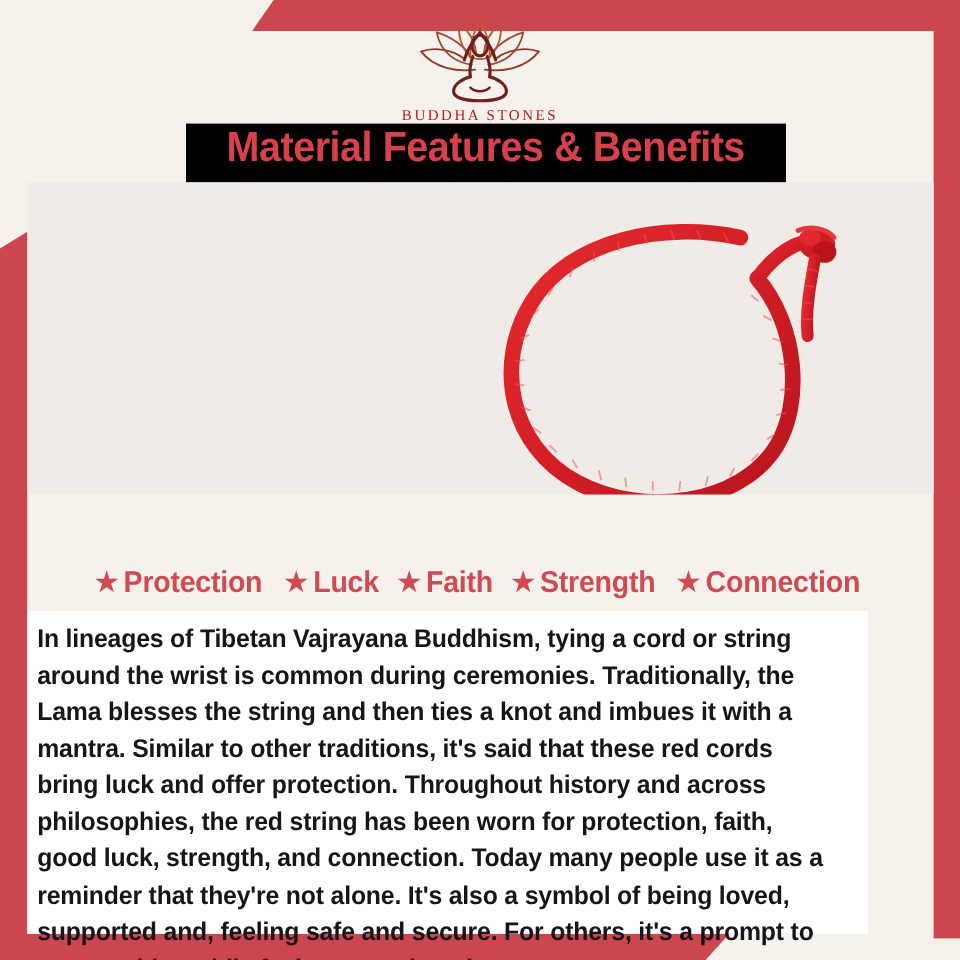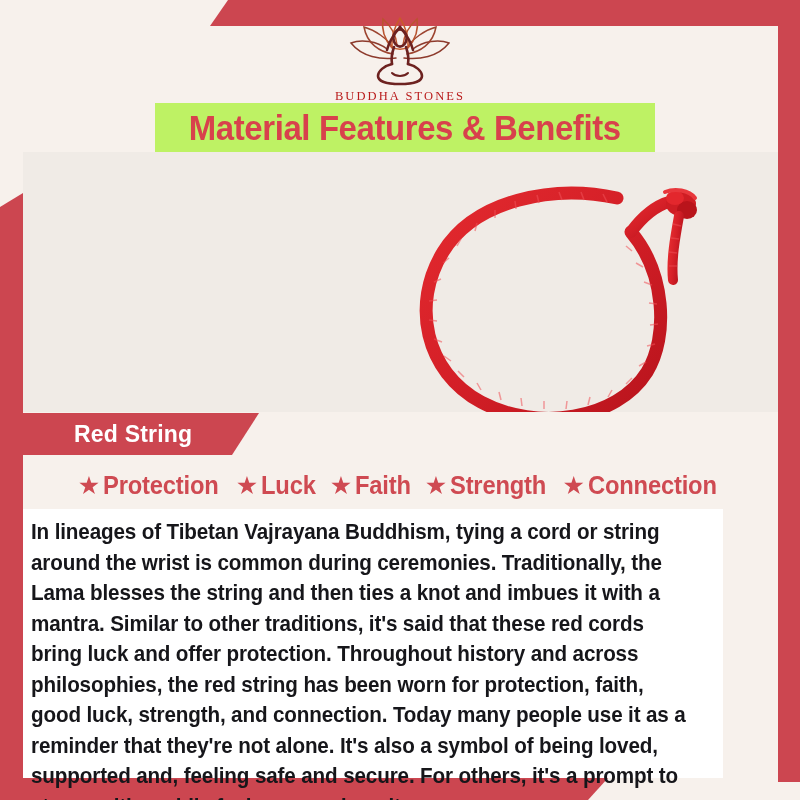--- a/index.html
+++ b/index.html
@@ -74,23 +74,23 @@
     color: #b91c1c;
     text-align: center;
   }
 
   
   .title-band {
     position: absolute;
     top: 103px; left: 155px;
     width: 500px;
     height: 49px;
-    background: #bef264;
-    display: flex;
-    align-items: center;
+    background: #000000;
+    display: flex;
+    align-items: flex-start;
     justify-content: center;
   }
   .title-text {
     font-family: "Liberation Sans Narrow", "Liberation Sans", sans-serif;
     font-size: 35px;
     font-weight: bold;
     color: #d8414c;
     letter-spacing: -0.4px;
     transform: scaleX(0.94);
     white-space: nowrap;
@@ -299,23 +299,20 @@
         <g stroke="#f05158" stroke-width="1.4" opacity="0.5" fill="none">
           <path d="M270 48 l8 2"></path>
             <path d="M268 62 l8 1"></path>
             <path d="M266 76 l8 1"></path>
             <path d="M266 90 l8 0"></path>
         </g>
       </svg>
     </span>
   </div>
 
-  <div class="ribbon">
-    <span class="ribbon-label">Red String</span>
-  </div>
 
   <div class="features">
     <div class="feature">
       <span class="star">★</span>
       <span class="flabel">Protection</span>
     </div>
     <div class="feature">
       <span class="star">★</span>
       <span class="flabel">Luck</span>
     </div>

